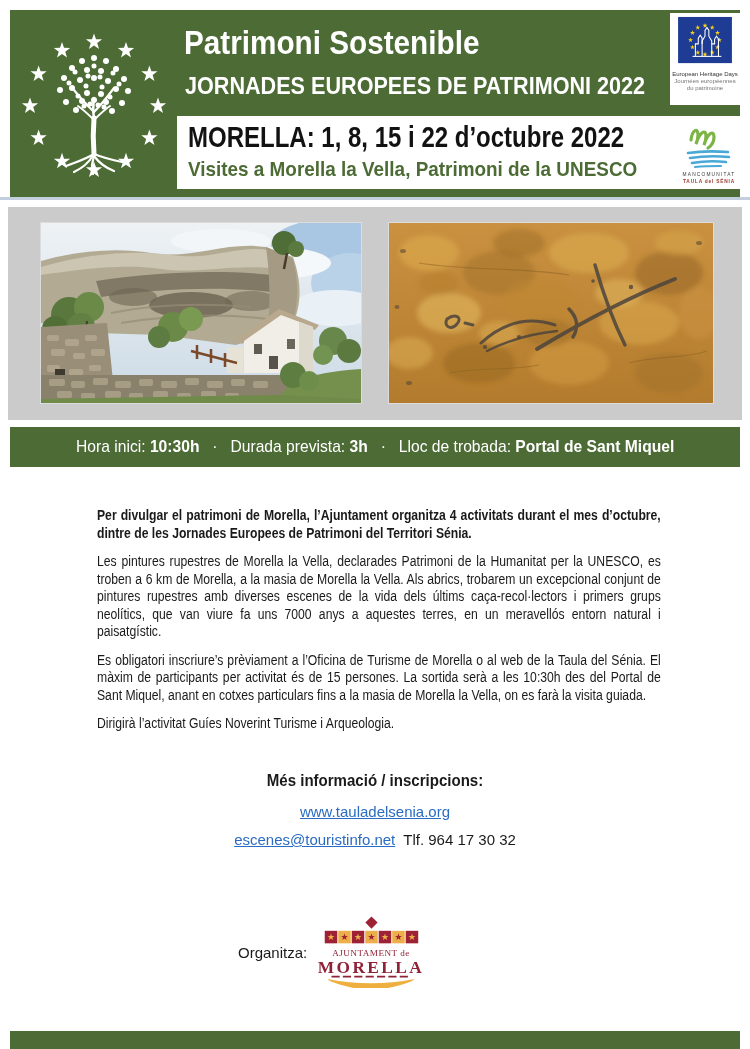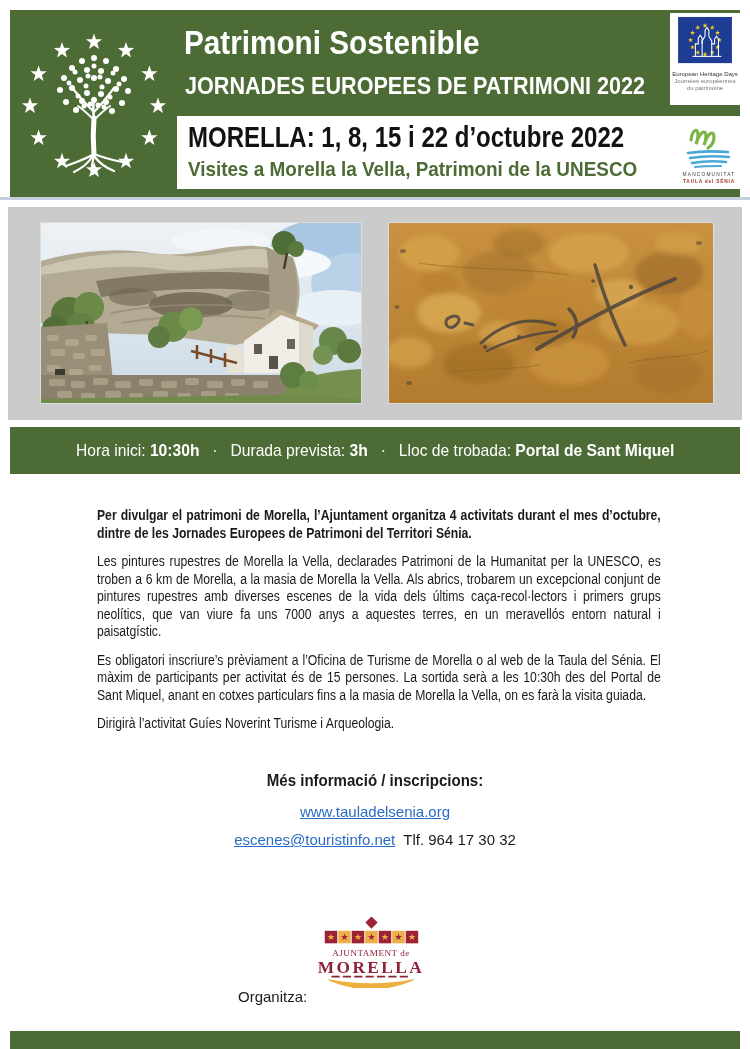--- a/index.html
+++ b/index.html
@@ -29,21 +29,21 @@
 
   .blue-hairline{left:0;top:197px;width:750px;height:3px;background:#c3cfdd;}
 
   
   .gray-band{left:8px;top:207px;width:734px;height:213px;background:#cbcbcb;}
   .photo{border:1px solid #dcdcdc;background:#fff;}
   .photo-left{left:40px;top:222px;}
   .photo-right{left:388px;top:222px;}
 
   
-  .info-bar{left:10px;top:427px;width:730px;height:47px;background:#4d6b35;
+  .info-bar{left:10px;top:427px;width:730px;height:40px;background:#4d6b35;
     display:flex;align-items:center;justify-content:center;}
   .info-line{color:#fff;font-size:17px;transform:scaleX(.92);white-space:nowrap;}
   .info-line b{font-weight:bold;}
   .dotsep{margin:0 14px;}
 
   
   .body-text{left:97px;top:507px;width:648px;transform:scaleX(.87);transform-origin:0 0;
     font-size:14px;line-height:17.5px;color:#1a1a1a;}
   .body-text p{margin:0 0 11px 0;text-align:justify;}
   .body-text p.bold{font-weight:bold;}
@@ -51,21 +51,21 @@
 
   
   .contact{left:0;top:772px;width:750px;text-align:center;color:#1a1a1a;}
   .contact .heading{font-size:16px;font-weight:bold;margin-bottom:13px;
     transform:scaleX(.94);transform-origin:50% 50%;}
   .contact .line{font-size:15px;margin-bottom:11px;}
   .contact a{color:#2a6cc3;text-decoration:underline;}
   .contact .phone{color:#1a1a1a;margin-left:8px;}
 
   
-  .org-label{left:238px;top:944px;font-size:15px;color:#1a1a1a;margin-top:44px;}
+  .org-label{left:238px;top:944px;font-size:15px;color:#1a1a1a;}
   .org-logo{left:318px;top:916px;}
 
   .footer-bar{left:10px;top:1031px;width:730px;height:18px;background:#4d6b35;}
 </style>
 </head>
 <body>
 
 <div id="page">
 
   <div class="abs green-banner"></div>

